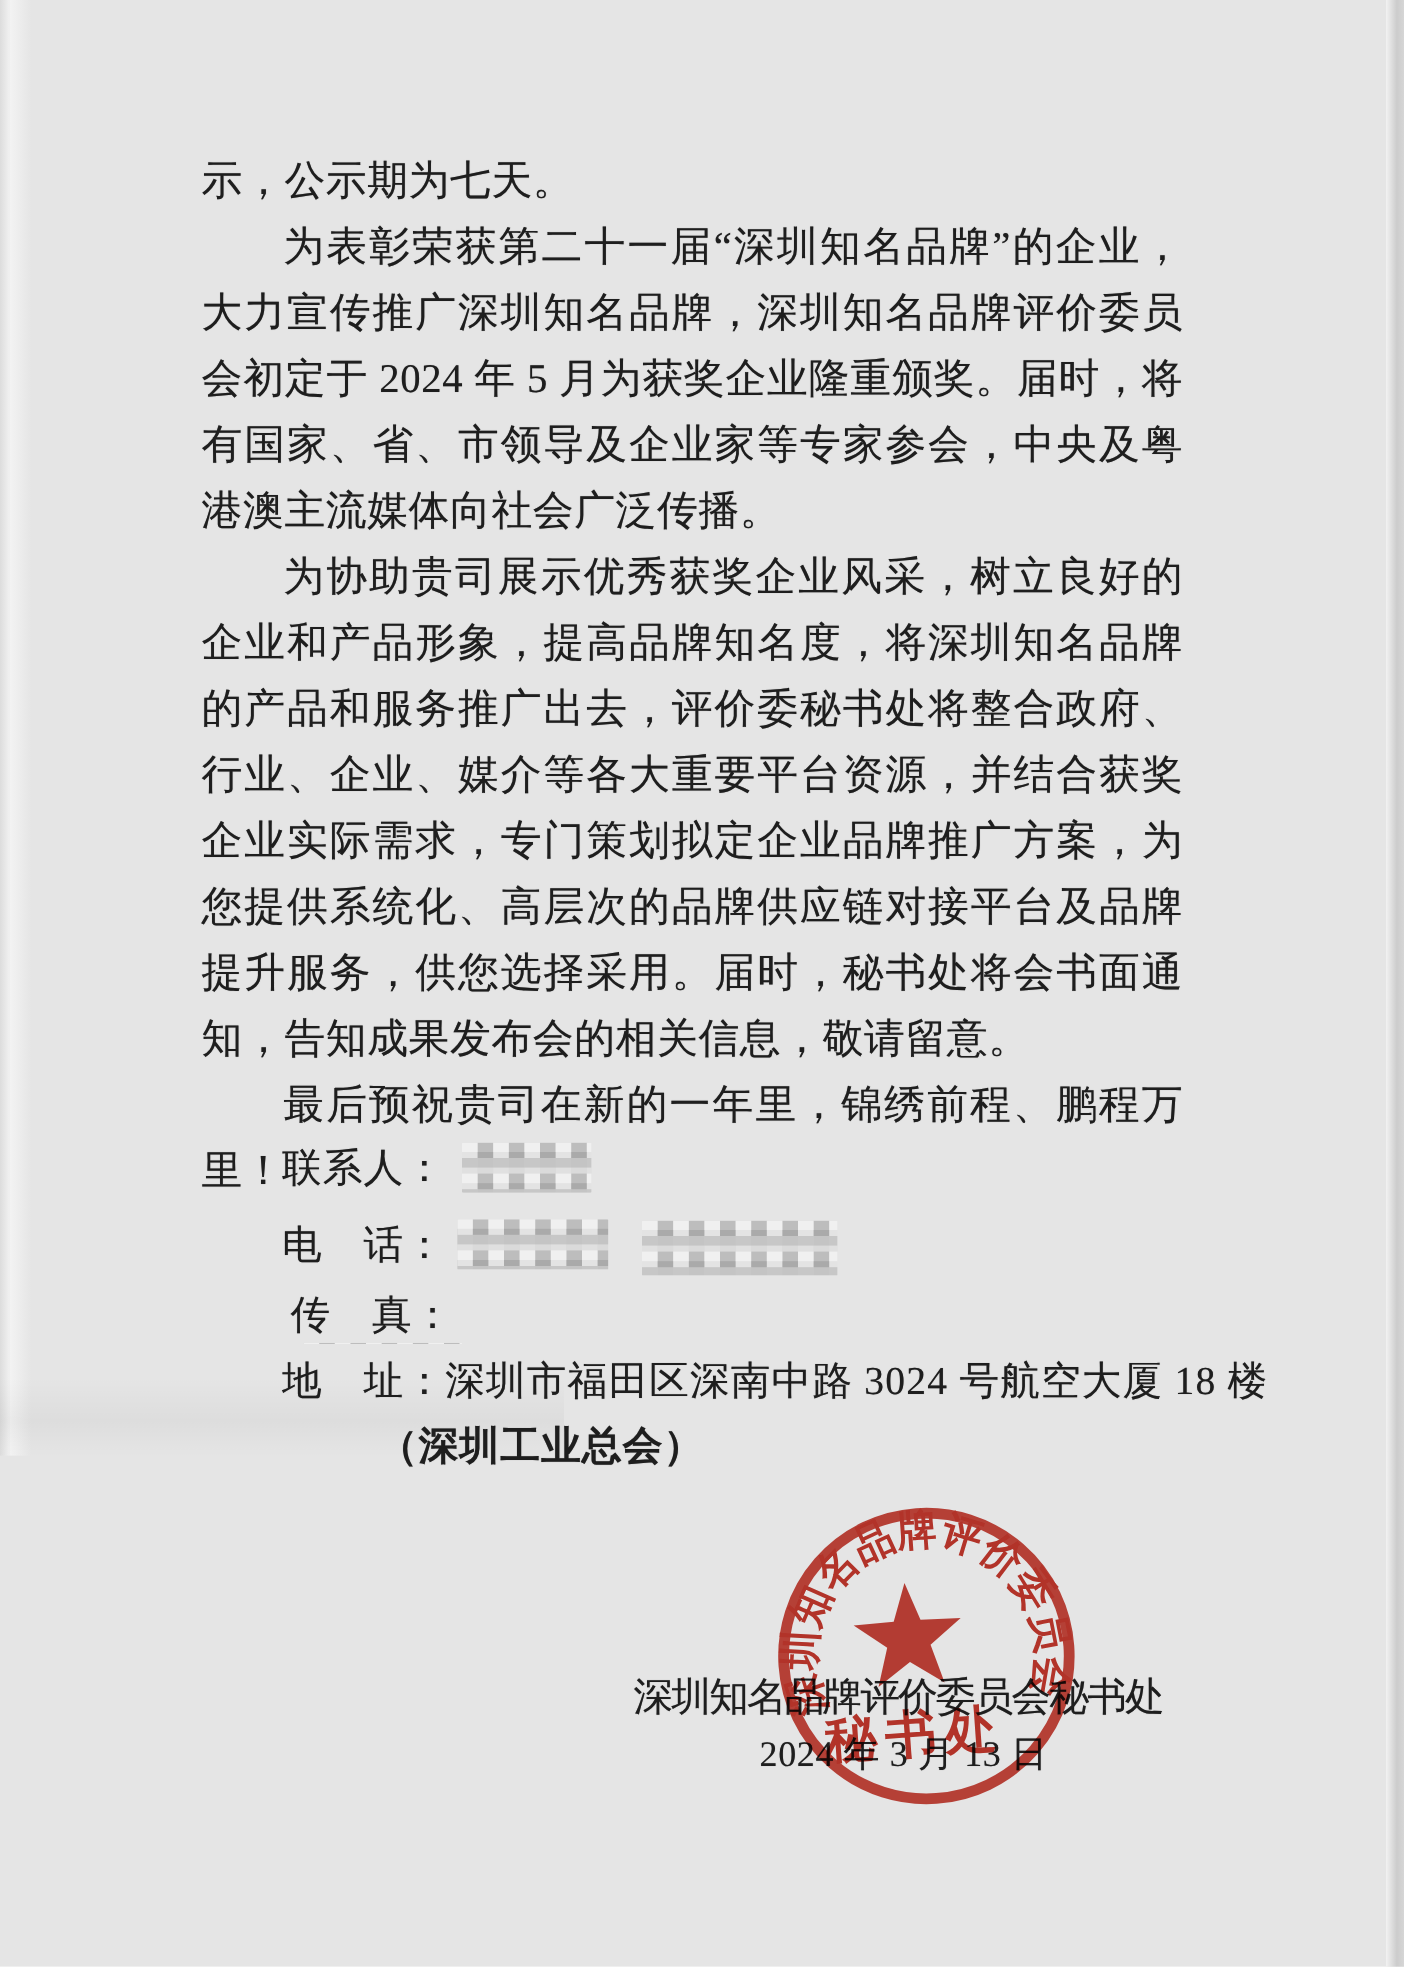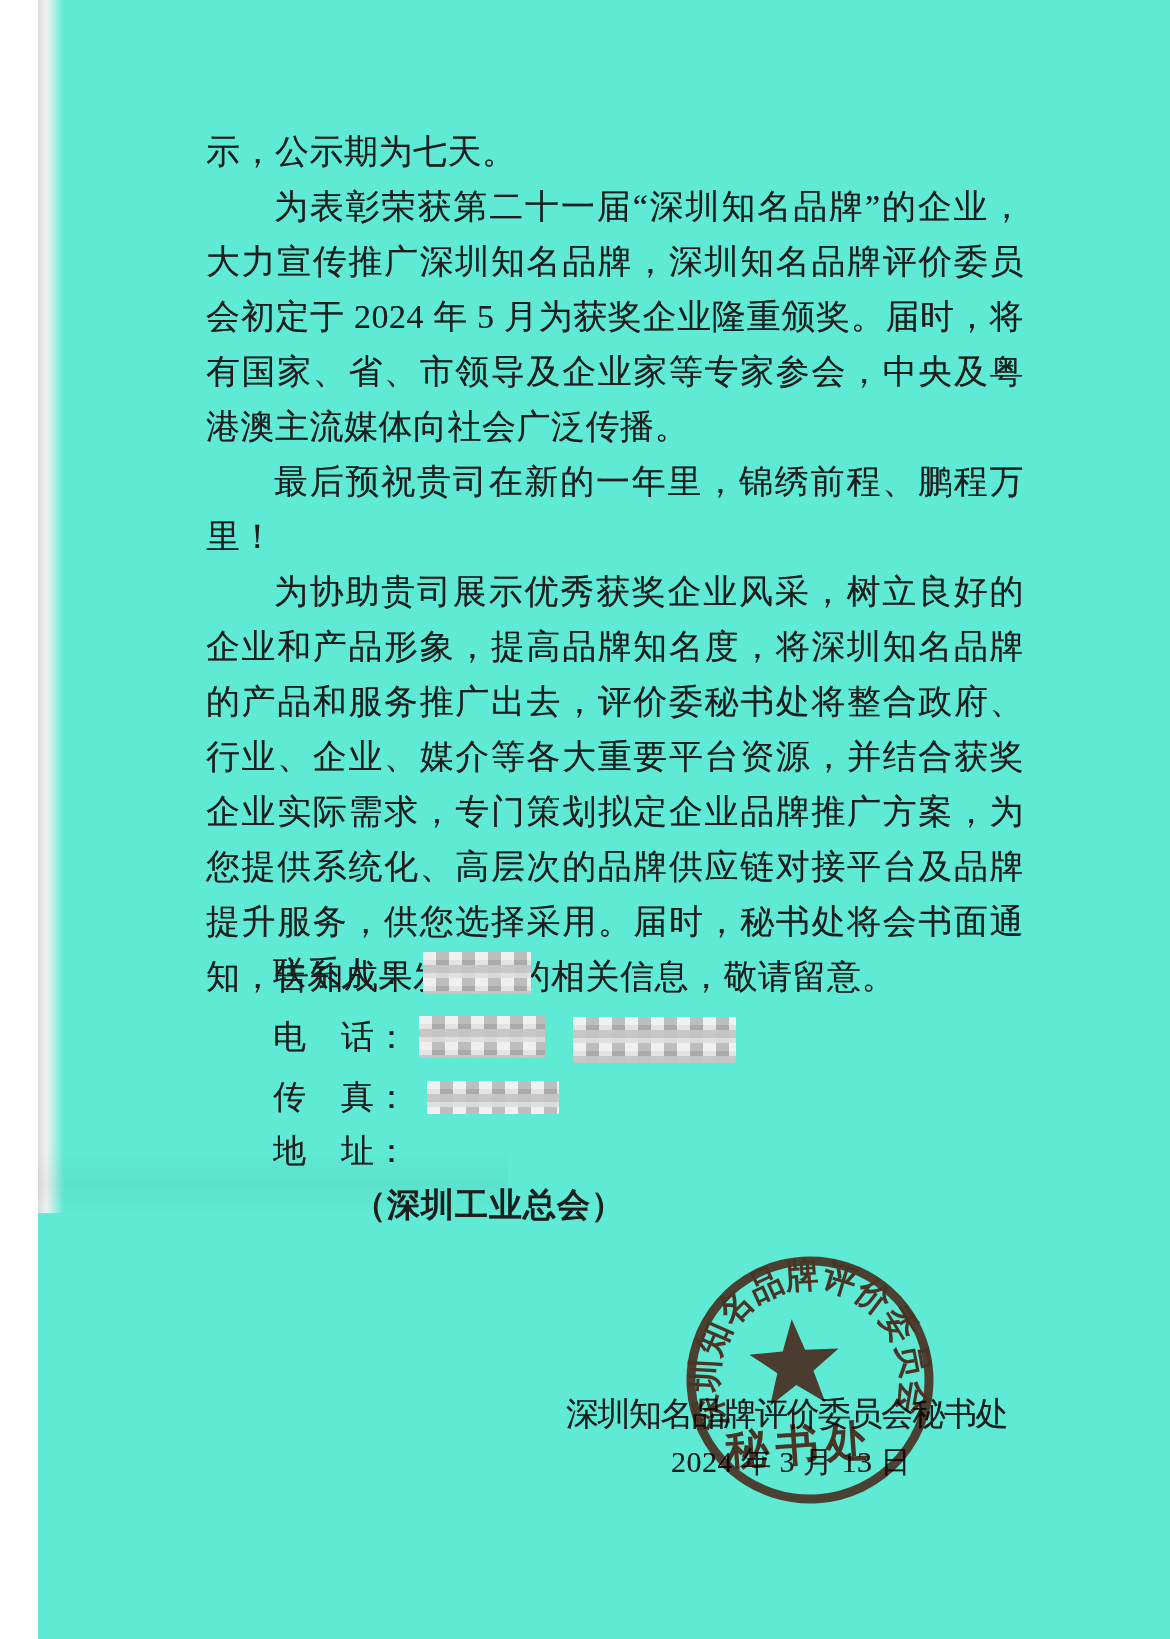--- a/index.html
+++ b/index.html
@@ -2,21 +2,21 @@
 <html><head>
 <meta charset="utf-8">
 <style>
   html,body{margin:0;padding:0;}
   body{
     width:1170px;height:1639px;position:relative;overflow:hidden;
     background:#ffffff;
     font-family:"Liberation Serif","DejaVu Serif",serif;
     color:#1e1e1e;
   }
-  .scan-page{position:absolute;inset:0;background:#5eead4;margin-left:38px;}
+  .scan-page{position:absolute;inset:0;background:#e5e5e5;}
   
   .edge-left{position:absolute;left:0;top:0;width:8px;height:1213px;
     background:linear-gradient(to right,#dcdcdc,#f1f1f1);}
   .edge-left-soft{position:absolute;left:8px;top:0;width:18px;height:1213px;
     background:linear-gradient(to right,#f3f3f3,rgba(255,255,255,0));}
   .edge-right{position:absolute;left:1155px;top:0;width:15px;height:1639px;
     background:linear-gradient(to right,#f2f2f2 0,#cccccc 60%,#d6d6d6 100%);}
   .shadow-band{position:absolute;left:0;top:1148px;width:470px;height:66px;
     background:linear-gradient(to bottom,rgba(0,0,0,0) 0,rgba(0,0,0,0.035) 55%,rgba(0,0,0,0) 100%);}
 
@@ -74,42 +74,43 @@
 <div class="scan-page">
 
   <div class="edge-left"></div>
   <div class="edge-left-soft"></div>
   <div class="edge-right"></div>
   <div class="shadow-band"></div>
 
   <div class="letter-body">
     <p>示，公示期为七天。</p>
     <p class="indent">为表彰荣获第二十一届“深圳知名品牌”的企业，大力宣传推广深圳知名品牌，深圳知名品牌评价委员会初定于 2024 年 5 月为获奖企业隆重颁奖。届时，将有国家、省、市领导及企业家等专家参会，中央及粤港澳主流媒体向社会广泛传播。</p>
+    <p class="indent">为协助贵司展示优秀获奖企业风采，树立良好的企业和产品形象，提高品牌知名度，将深圳知名品牌的产品和服务推广出去，评价委秘书处将整合政府、行业、企业、媒介等各大重要平台资源，并结合获奖企业实际需求，专门策划拟定企业品牌推广方案，为您提供系统化、高层次的品牌供应链对接平台及品牌提升服务，供您选择采用。届时，秘书处将会书面通知，告知成果发布会的相关信息，敬请留意。</p>
     <p class="indent">最后预祝贵司在新的一年里，锦绣前程、鹏程万里！</p>
-    <p class="indent">为协助贵司展示优秀获奖企业风采，树立良好的企业和产品形象，提高品牌知名度，将深圳知名品牌的产品和服务推广出去，评价委秘书处将整合政府、行业、企业、媒介等各大重要平台资源，并结合获奖企业实际需求，专门策划拟定企业品牌推广方案，为您提供系统化、高层次的品牌供应链对接平台及品牌提升服务，供您选择采用。届时，秘书处将会书面通知，告知成果发布会的相关信息，敬请留意。</p>
   </div>
 
   <div class="contact-row" style="top:950px;">
     <span class="label">联系人：</span>
     <span class="mosaic m-name"></span>
   </div>
 
   <div class="contact-row" style="top:1014px;text-align:center;">
     <span class="label">电　话：</span>
     <span class="mosaic m-phone1"></span>
     <span class="mosaic m-phone2"></span>
   </div>
 
-  <div class="contact-row" style="top:1074px;">
+  <div class="contact-row" style="top:1074px;flex-direction:column;">
     <span class="label">传　真：</span>
     <span class="mosaic m-fax"></span>
   </div>
 
   <div class="contact-row" style="top:1128px;">
     <span class="label">地　址：</span>
+    <span>深圳市福田区深南中路 3024 号航空大厦 18 楼</span>
   </div>
 
   <div class="addr-line2">（深圳工业总会）</div>
 
   <div class="sig-org">深圳知名品牌评价委员会秘书处</div>
   <div class="sig-date">2024 年 3 月 13 日</div>
 
   <div class="stamp">
     <svg viewBox="0 0 300 300" xmlns="http://www.w3.org/2000/svg">
       <defs>

